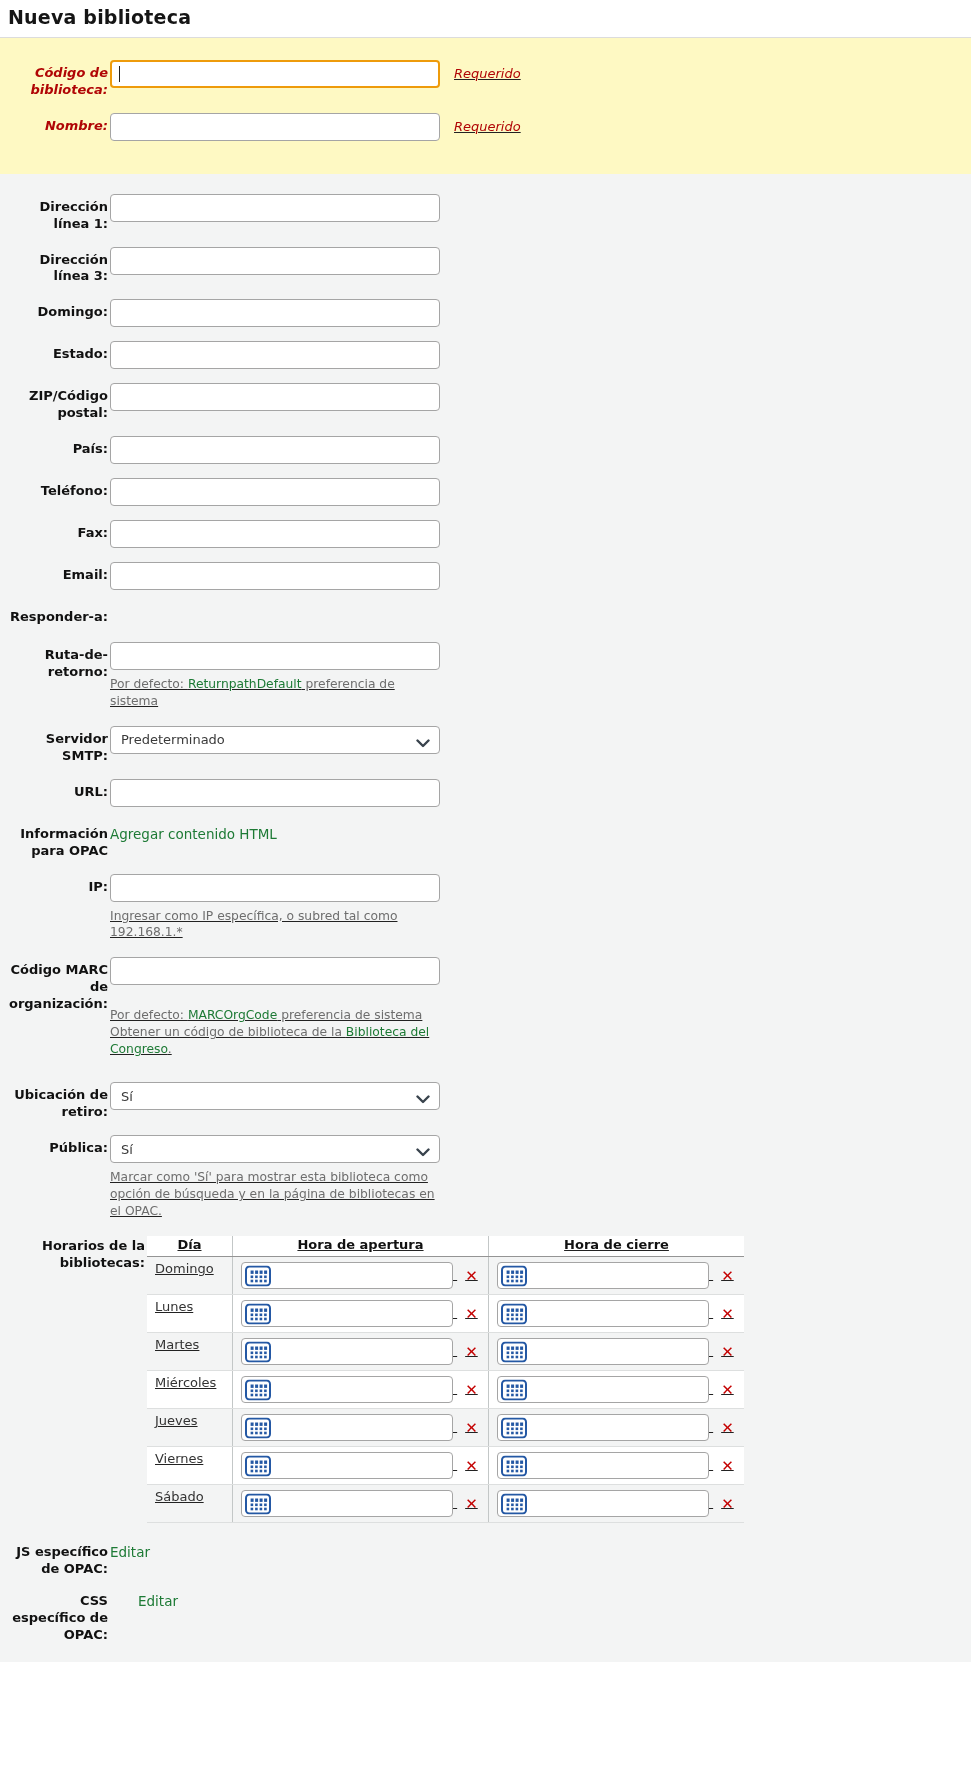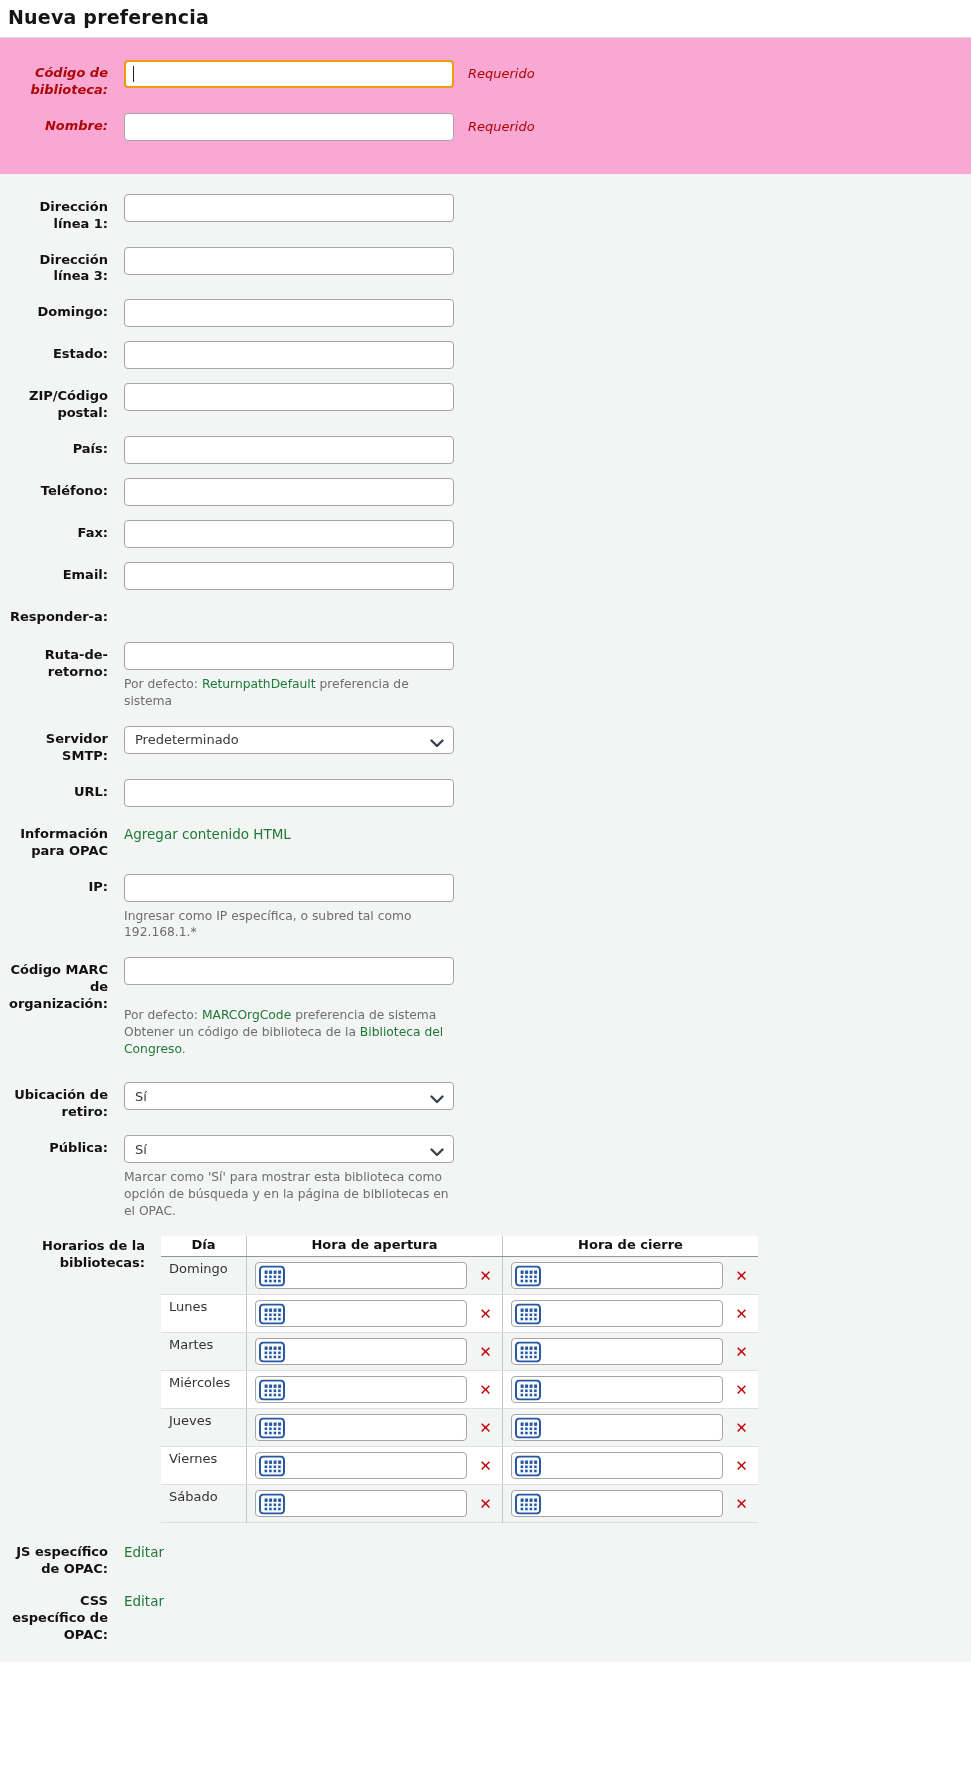--- a/index.html
+++ b/index.html
@@ -1,24 +1,24 @@
 <!DOCTYPE html>
 <html><head>
 <meta charset="utf-8">
 <style>
   html,body{margin:0;padding:0;background:#fff;}
   body{width:971px;font-family:"DejaVu Sans","Liberation Sans",sans-serif;color:#222;font-size:13px;}
   .page-header{padding:6px 8px 9px 8px;border-bottom:1px solid #dcdcdc;}
   .page-title{font-size:19px;font-weight:700;color:#151515;letter-spacing:.2px;}
-  .req-section{padding:22px 0 33px 0;background:#f9a8d4;}
+  .req-section{padding:22px 0 33px 0;background:#fef9c3;}
   .gray-section{background:#f3f4f4;padding:20px 0 14px 0;}
   .row{display:flex;align-items:flex-start;margin-bottom:14px;}
   .lbl{flex:0 0 100px;margin-left:8px;text-align:right;font-weight:700;font-size:13px;line-height:1.3;padding-top:5px;color:#111;}
   .lbl.wide{flex:0 0 145px;margin-left:0;padding-top:2px;}
-  .ctl{margin-left:16px;}
+  .ctl{margin-left:2px;text-decoration:underline;}
   .req-lbl{color:#b00505;font-style:italic;}
   .req-note{color:#b00505;font-style:italic;font-size:13px;margin-left:14px;padding-top:6px;display:inline-block;vertical-align:top;}
   .inline-wrap{display:flex;align-items:flex-start;}
   input.txt{width:330px;height:28px;border:1px solid #a5a5a5;border-radius:4px;box-sizing:border-box;padding:2px 8px;font:13px "DejaVu Sans","Liberation Sans",sans-serif;background:#fff;outline:none;}
   .focuswrap{position:relative;display:inline-block;}
   input.txt.focused{border:2px solid #ee9b0b;}
   .caret{position:absolute;left:9px;top:6px;width:1px;height:16px;background:#222;}
   .selwrap{position:relative;display:inline-block;}
   select.sel{appearance:none;-webkit-appearance:none;-moz-appearance:none;width:330px;height:28px;border:1px solid #a5a5a5;border-radius:4px;box-sizing:border-box;padding:2px 28px 2px 10px;font:13px "DejaVu Sans","Liberation Sans",sans-serif;color:#3a3a3a;background:#fff;outline:none;}
   .chev{position:absolute;right:10px;top:10px;pointer-events:none;}
@@ -36,21 +36,21 @@
   .time-wrap{position:relative;display:inline-block;vertical-align:middle;}
   input.time-input{width:212px;height:27px;border:1px solid #a5a5a5;border-radius:4px;box-sizing:border-box;padding:2px 6px 2px 38px;background:#fff;font:13px "DejaVu Sans","Liberation Sans",sans-serif;outline:none;}
   .cal-btn{position:absolute;left:4px;top:50%;transform:translateY(-50%);width:26px;height:21px;cursor:pointer;line-height:0;}
   .del-x{color:#c40000;font-weight:900;font-size:15px;margin-left:8px;text-decoration:none;vertical-align:middle;cursor:pointer;}
   .mb-big{margin-bottom:16px;}
 </style>
 </head>
 <body>
 
 <div class="page-header">
-  <span class="page-title">Nueva preferencia</span>
+  <span class="page-title">Nueva biblioteca</span>
 </div>
 
 <div class="req-section">
   <div class="row">
     <label class="lbl req-lbl">Código de biblioteca:</label>
     <div class="ctl inline-wrap">
       <span class="focuswrap">
         <input class="txt focused" type="text" style="">
         <span class="caret"></span>
       </span>
@@ -545,18 +545,18 @@
 </tbody>
       </table>
     </div>
   </div>
 
   <div class="row" style="margin-bottom:10px;">
     <label class="lbl">JS específico de OPAC:</label>
     <div class="ctl"><a class="glink opac-link">Editar</a></div>
   </div>
 
-  <div class="row" style="margin-bottom:4px;">
+  <div class="row" style="margin-bottom:4px;gap:28px;">
     <label class="lbl">CSS específico de OPAC:</label>
     <div class="ctl"><a class="glink opac-link">Editar</a></div>
   </div>
 
 </div>
 
 </body></html>

